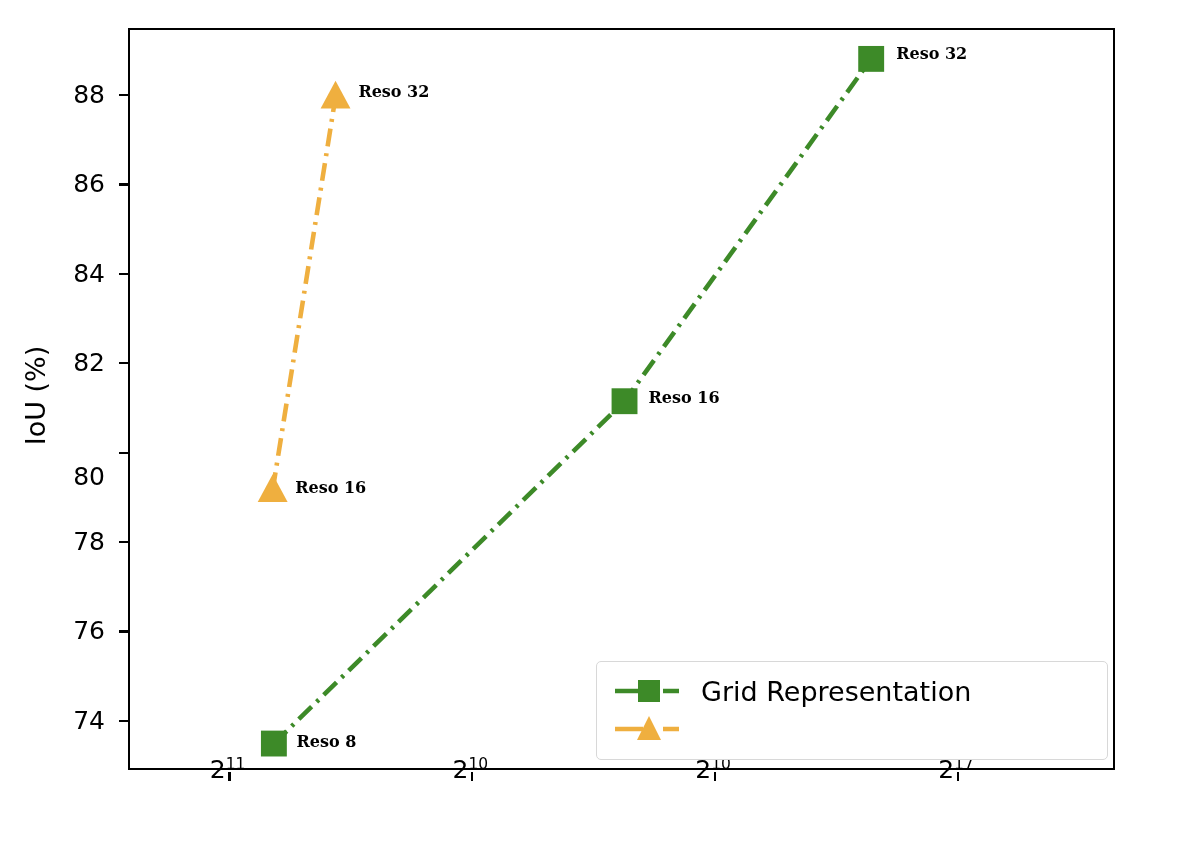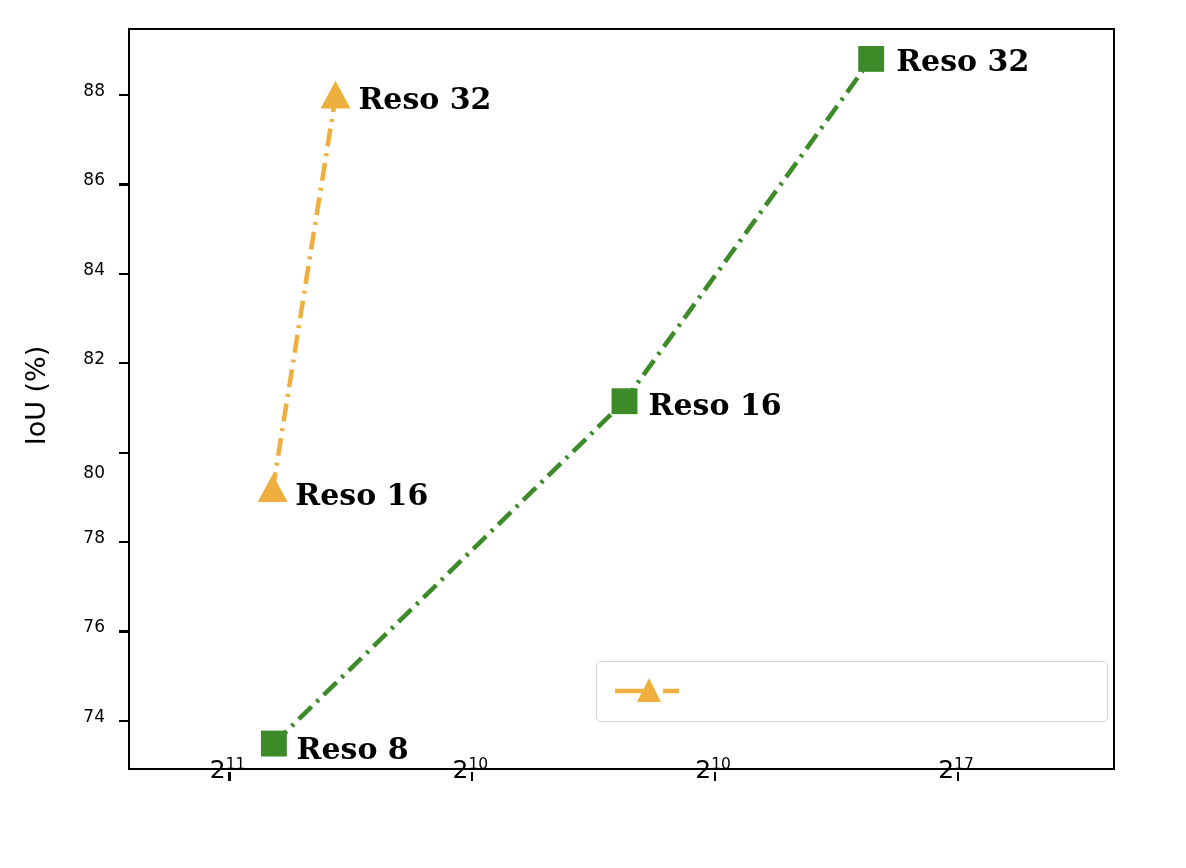--- a/index.html
+++ b/index.html
@@ -49,21 +49,21 @@
     width: 9px;
     height: 2.2px;
     background: #000;
     left: -9px;
   }
   .ytick-label {
     position: absolute;
     right: 1189px;
     text-align: right;
     width: 80px;
-    font-size: 17px;
+    font-size: 25px;
     color: #000;
     line-height: 1;
     font-family: "DejaVu Sans", sans-serif;
   }
   .xtick-mark {
     position: absolute;
     height: 9px;
     width: 2.2px;
     background: #000;
     top: 742px;
@@ -109,21 +109,21 @@
     transform: rotate(-90deg);
     transform-origin: 50% 50%;
     font-family: "DejaVu Sans", sans-serif;
   }
 
   
   .point-annot {
     position: absolute;
     font-family: "DejaVu Serif", serif;
     font-weight: bold;
-    font-size: 30px;
+    font-size: 16px;
     color: #000;
     white-space: nowrap;
     line-height: 1;
   }
 
   
   #legend {
     position: absolute;
     left: 596px;
     top: 661px;
@@ -206,20 +206,28 @@
       <div class="xtick-label" style="left: 410.354px;"><span>2</span><sup>10</sup></div>
       <div class="xtick-label" style="left: 653.159px;"><span>2</span><sup>10</sup></div>
       <div class="xtick-label" style="left: 895.963px;"><span>2</span><sup>17</sup></div>
     </div>
 
   <div id="ylabel">IoU (%)</div>
 
   <div id="legend">
     <div class="legend-row">
       <svg class="legend-sample" viewBox="0 0 74 34">
+        <line x1="2" y1="17" x2="30" y2="17" stroke="#3D8A28" stroke-width="4.5"></line>
+        <line x1="50" y1="17" x2="66" y2="17" stroke="#3D8A28" stroke-width="4.5"></line>
+        <rect x="25" y="6" width="22" height="22" fill="#3D8A28"></rect>
+      </svg>
+      <span class="legend-text">Grid Representation</span>
+    </div>
+    <div class="legend-row">
+      <svg class="legend-sample" viewBox="0 0 74 34">
         <line x1="2" y1="17" x2="30" y2="17" stroke="#EFAF3F" stroke-width="4.5"></line>
         <line x1="50" y1="17" x2="66" y2="17" stroke="#EFAF3F" stroke-width="4.5"></line>
         <polygon points="36,4 48,28 24,28" fill="#EFAF3F"></polygon>
       </svg>
     </div>
   </div>
 
 </div>
 
 </body></html>

